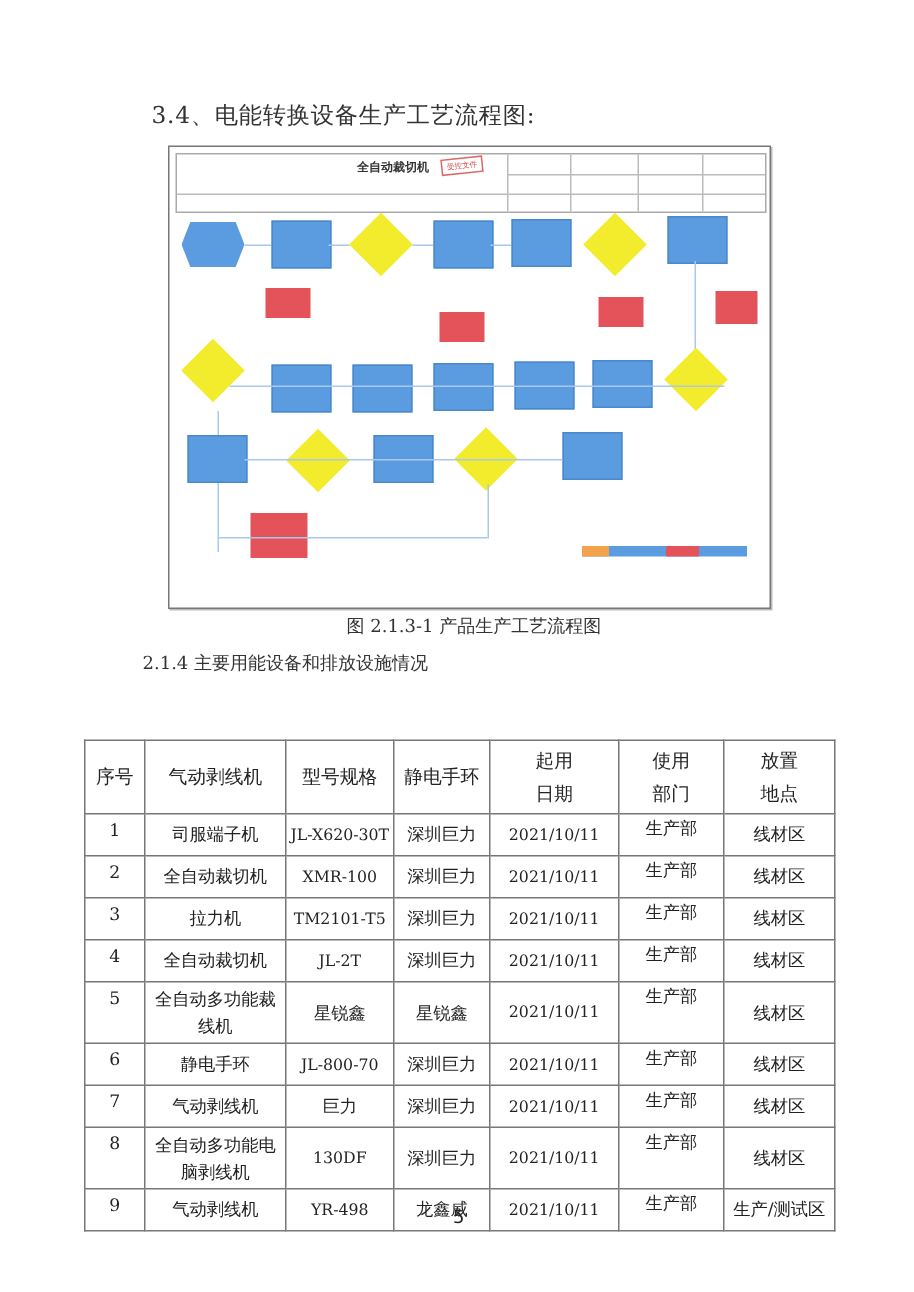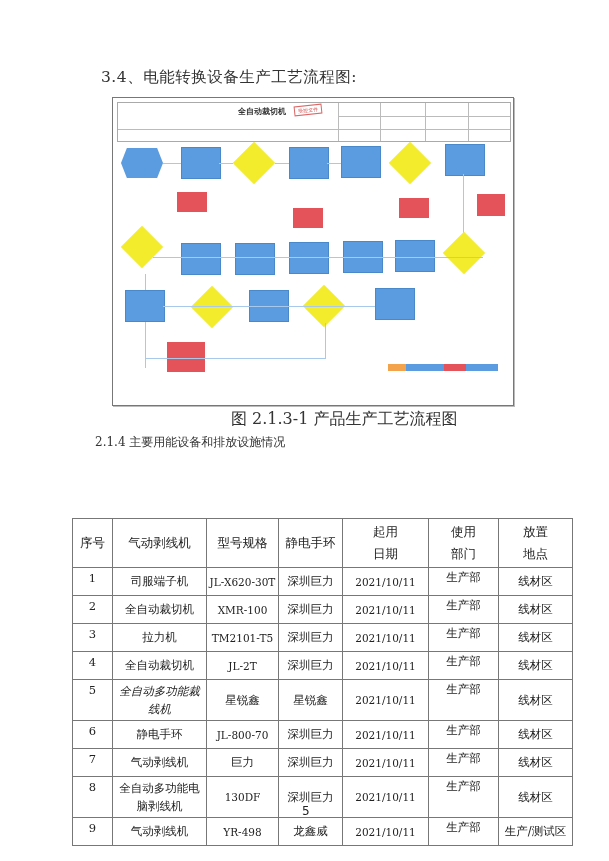--- a/index.html
+++ b/index.html
@@ -20,23 +20,23 @@
   .hgrid div { position:absolute; border-left:1px solid #bbb; height:100%; top:0; }
   .hrow { position:absolute; left:0; width:392px; border-top:1px solid #bbb; }
   .box { position:absolute; background:#5b9be0; border:1px solid #4a88cc; }
   .rbox { position:absolute; background:#e4525a; }
   .dia { position:absolute; width:30px; height:30px; background:#f2ec2c; transform:rotate(45deg); }
   .hex { position:absolute; background:#5b9be0; clip-path:polygon(14% 0,86% 0,100% 50%,86% 100%,14% 100%,0 50%); }
   .line { position:absolute; background:#a8c8ec; }
   .legend { position:absolute; left:275px; top:266px; width:110px; height:7px; background:#5b9be0; }
   .legend .o { position:absolute; left:0; top:0; width:18px; height:7px; background:#f3a34b; }
   .legend .r { position:absolute; left:56px; top:0; width:22px; height:7px; background:#e4525a; }
-  .caption { position:absolute; left:231px; top:409px; font-size:16px; color:#333; }
+  .caption { position:absolute; left:231px; top:409px; font-size:12px; color:#333; }
   .section { position:absolute; left:95px; top:434px; font-size:12px; color:#333; }
-  table.eq { position:absolute; left:72px; top:493px; width:500px; border-collapse:collapse; table-layout:fixed;margin-top:25px; }
+  table.eq { position:absolute; left:56px; top:493px; width:500px; border-collapse:collapse; table-layout:fixed; }
   table.eq td, table.eq th { border:1px solid #777; text-align:center; padding:0; font-weight:normal; }
   table.eq th { font-family:"DejaVu Sans",sans-serif; font-size:12.5px; height:48px; color:#222; }
   table.eq td { font-size:11px; height:24px; position:relative; }
   table.eq td.sans { font-family:"DejaVu Sans",sans-serif; font-size:11.5px; }
   table.eq td.num { vertical-align:top; padding-top:3px; font-size:11.5px; }
   table.eq td.dept { vertical-align:top; padding-top:2px; font-family:"DejaVu Sans",sans-serif; font-size:11.5px; }
   table.eq td.mono { font-family:"DejaVu Serif",serif; font-size:10.5px; }
   .pageno { position:absolute; left:302px; top:804px; font-size:12px; font-family:"DejaVu Sans",sans-serif; }
 </style>
 </head>
@@ -160,21 +160,21 @@
       <td class="num">4</td>
       <td class="sans">全自动裁切机</td>
       <td class="mono">JL-2T</td>
       <td class="sans">深圳巨力</td>
       <td class="mono">2021/10/11</td>
       <td class="dept">生产部</td>
       <td class="sans">线材区</td>
     </tr>
     <tr style="height:41px">
       <td class="num">5</td>
-      <td class="sans" style="padding:0 6px;line-height:18px;font-style:italic;">全自动多功能裁线机</td>
+      <td class="sans" style="padding:0 6px;line-height:18px;">全自动多功能裁线机</td>
       <td class="sans">星锐鑫</td>
       <td class="sans">星锐鑫</td>
       <td class="mono">2021/10/11</td>
       <td class="dept">生产部</td>
       <td class="sans">线材区</td>
     </tr>
     <tr style="height:25px">
       <td class="num">6</td>
       <td class="sans">静电手环</td>
       <td class="mono">JL-800-70</td>

